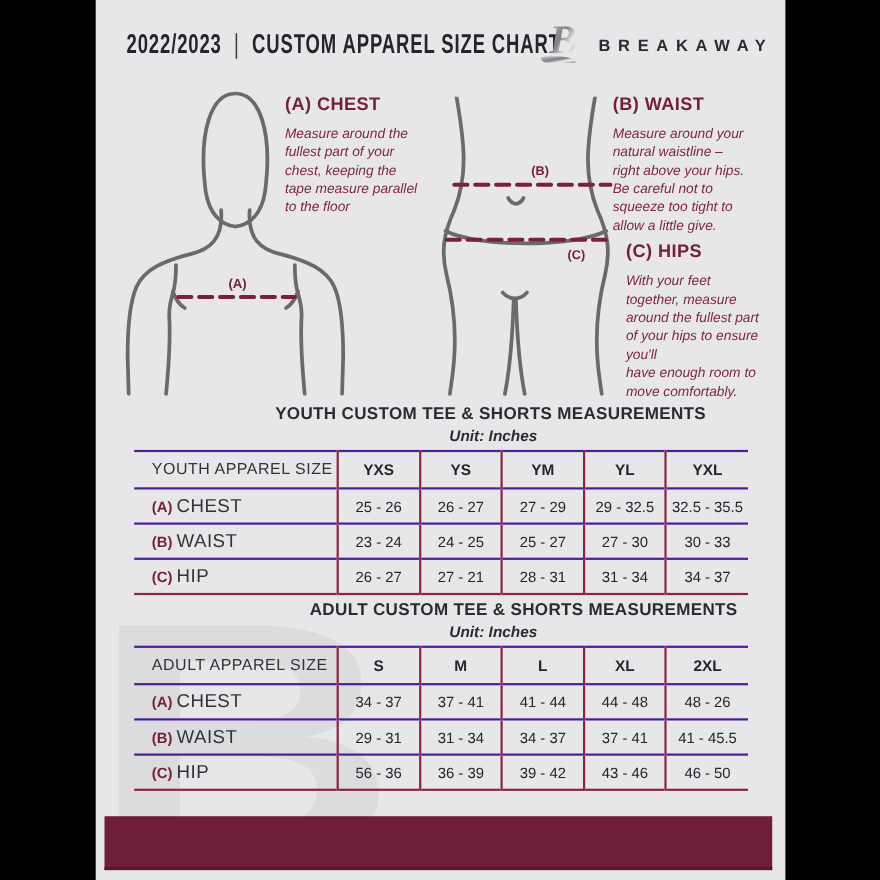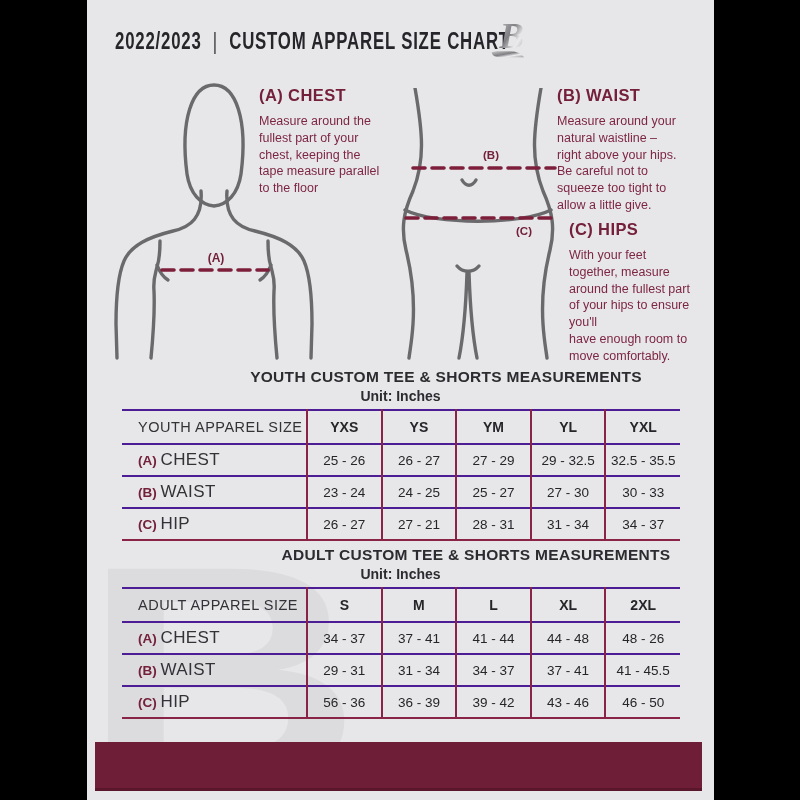--- a/index.html
+++ b/index.html
@@ -19,28 +19,28 @@
   
   .watermark{position:absolute;left:-5px;top:520px;font-size:310px;font-weight:bold;
     color:#dcdcdf;line-height:1;transform:scaleX(1.25);transform-origin:left top;
     z-index:0;user-select:none;}
 
   
   .figures{position:absolute;left:0;top:0;width:627px;height:370px;z-index:1;}
   .fig{position:absolute;}
   .guide{position:absolute;z-index:2;}
   .guide h3{margin:0 0 8px 0;font-size:16.5px;font-weight:bold;color:#74203a;letter-spacing:.4px;}
-  .guide p{margin:0;font-size:12.5px;color:#7d2643;line-height:1.34;
+  .guide p{margin:0;font-size:12.5px;font-style:italic;color:#7d2643;line-height:1.34;
     white-space:pre-line;font-weight:500;}
 
   
   .sec-title{position:absolute;left:0;width:718px;text-align:center;font-weight:bold;
     font-size:15.5px;color:#2c2c30;letter-spacing:.3px;z-index:1;}
-  .sec-unit{position:absolute;left:0;width:627px;text-align:center;
-    font-weight:bold;font-size:14px;color:#2c2c30;z-index:1;}
+  .sec-unit{position:absolute;left:0;width:627px;text-align:center;font-style:italic;
+    font-weight:bold;font-size:14px;color:#2c2c30;z-index:1;padding-left:48px;}
   table.size{position:absolute;left:35px;width:558px;border-collapse:collapse;z-index:1;
     border-top:2px solid #8a2446;border-bottom:2px solid #8a2446;table-layout:fixed;}
   table.size th,table.size td{border-left:2px solid #8a2446;height:30px;padding:0;
     text-align:center;vertical-align:middle;}
   table.size tr{border-top:2px solid #4c1d95;}
   table.size th:first-child,table.size td:first-child{border-left:none;text-align:left;
     padding-left:16px;width:168px;}
   table.size th{font-size:14px;font-weight:bold;color:#26262a;height:32px;}
   table.size th:first-child{font-weight:normal;font-size:14.5px;color:#333337;letter-spacing:.5px;}
   table.size td{font-size:13.5px;color:#26262a;}
@@ -67,20 +67,21 @@
         <linearGradient id="silver" x1="0" y1="0" x2="1" y2="1">
           <stop offset="0" stop-color="#c7c7c9"></stop>
             <stop offset="0.45" stop-color="#808084"></stop>
           <stop offset="0.7" stop-color="#ededef"></stop>
             <stop offset="1" stop-color="#9a9a9e"></stop>
         </linearGradient>
       </defs>
       <text x="32" y="40" text-anchor="middle" font-family="Liberation Serif, serif" font-style="italic" font-weight="bold" font-size="44" fill="url(#silver)">B</text>
       <path d="M8 45 Q8 51 19 51 L47 51 Q41 44 30 44 L14 44 Z" fill="url(#silver)"></path>
     </svg>
+    <div class="brand">BREAKAWAY</div>
 
     <div class="figures">
 
       <svg class="fig" style="left:23px;top:78px;" width="212" height="284" viewBox="0 0 212 284" fill="none" stroke="#6a6a6c" stroke-width="3.4" stroke-linecap="round">
         <path d="M77 96 C70 42 82 7 104 7 C126 7 138 42 131 96 C128 116 117 127 104 128 C91 127 80 116 77 96"></path>
         <path d="M91 113 C93 139 81 149 63 153 C39 159 21 167 14 183 C8 197 6 221 6 246 L7 280"></path>
         <path d="M117 113 C115 139 127 149 145 153 C169 159 187 167 194 183 C200 197 202 221 202 246 L201 280"></path>
         <path d="M50 163 C50 176 49 183 47 189 C45 197 43 201 44 213 C45 236 43 259 41 280"></path>
         <path d="M47 187 C50 195 53 199 58 202"></path>
         <path d="M158 163 C158 176 159 183 161 189 C163 197 165 201 164 213 C163 236 165 259 167 280"></path>

